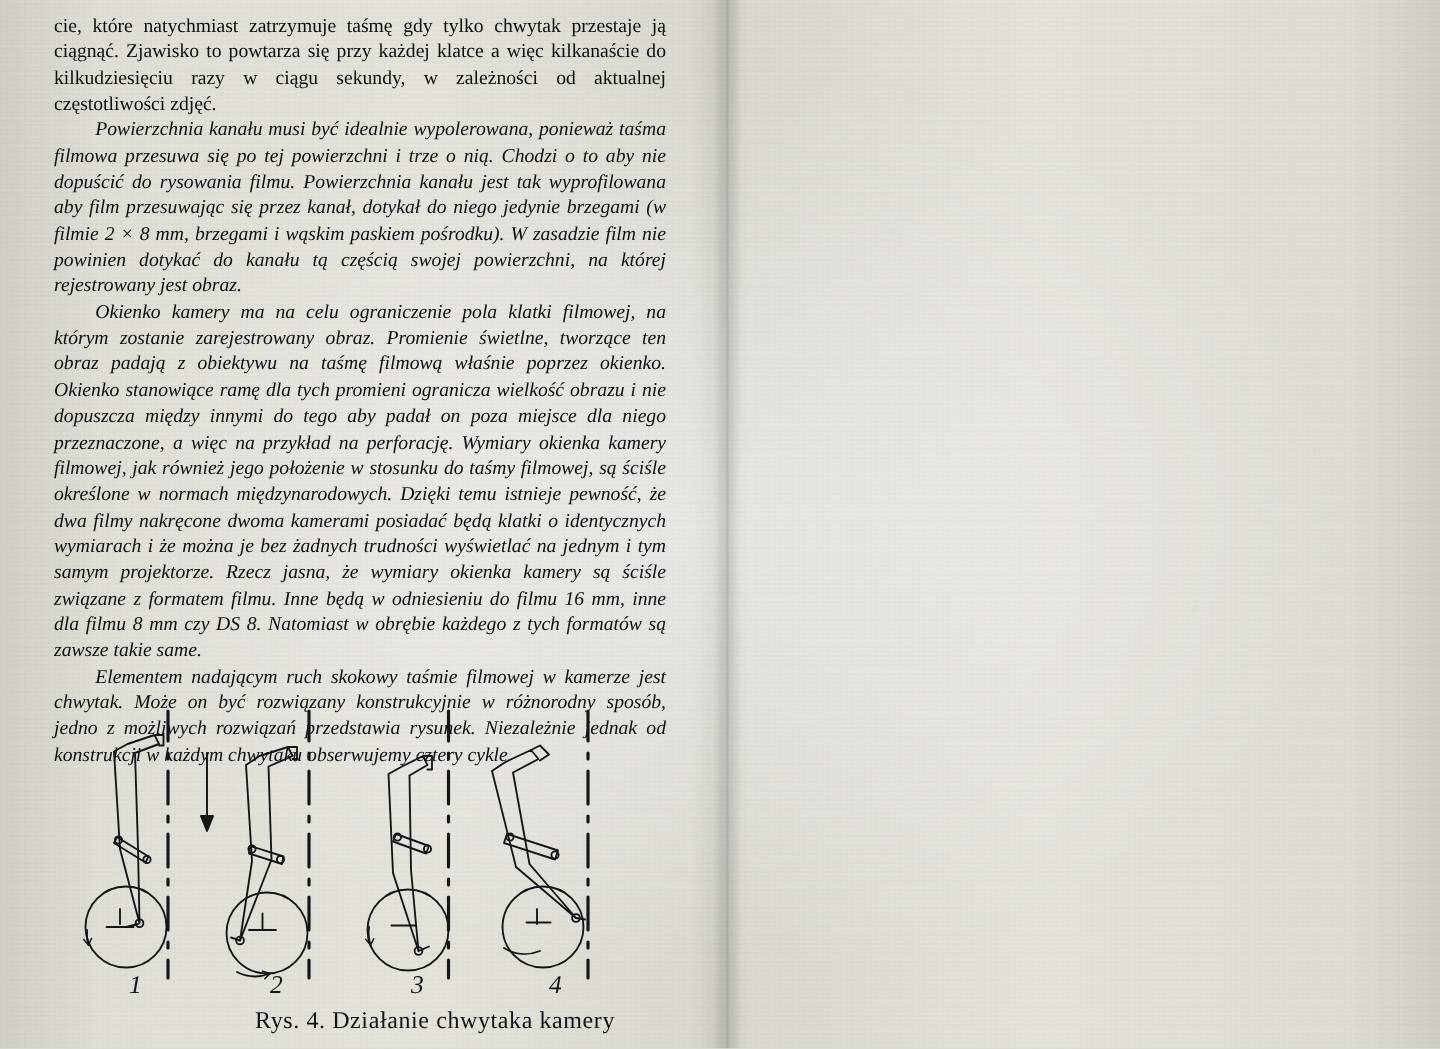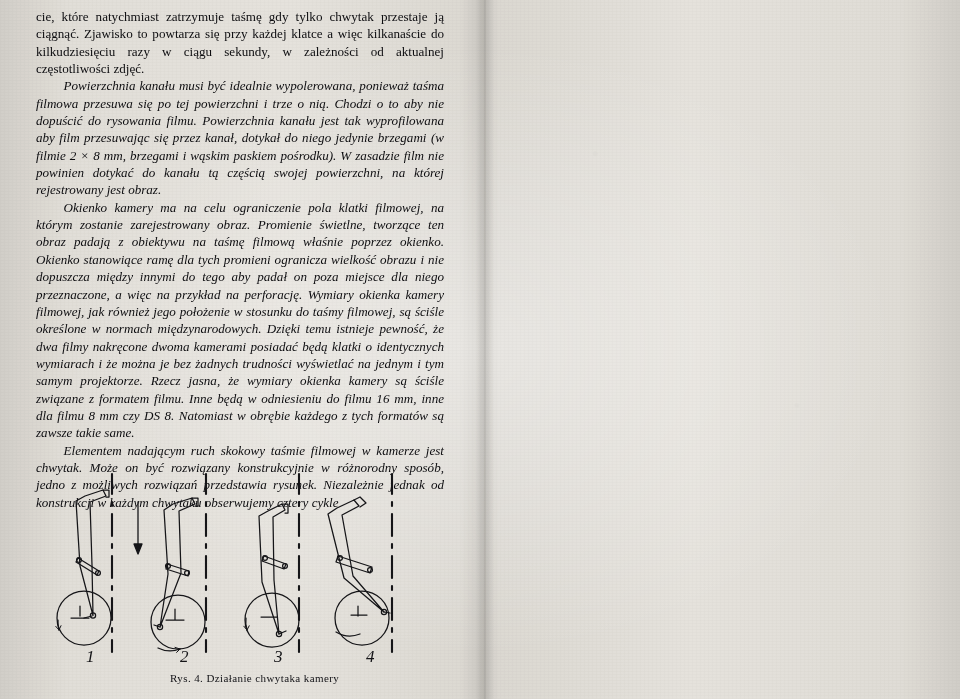--- a/index.html
+++ b/index.html
@@ -48,21 +48,21 @@
     -webkit-font-smoothing:none;
   }
   #left-col{left:36px;top:8px;width:408px;}
 
   p{margin:0;text-indent:0;}
   p.ind{text-indent:2.1em;font-style:italic;}
 
   
   #fig4{position:absolute;left:40px;top:470px;width:400px;height:195px;}
   #fig4-cap{
-    position:absolute;left:170px;top:672px;font-size:11px;letter-spacing:.4px;color:#16161a;
+    position:absolute;left:170px;top:672px;font-size:16px;letter-spacing:.4px;color:#16161a;
   }
   svg{display:block;}
 </style>
 </head>
 <body>
 
 <div id="scan">
 
   <div class="page" id="page-left">
 

